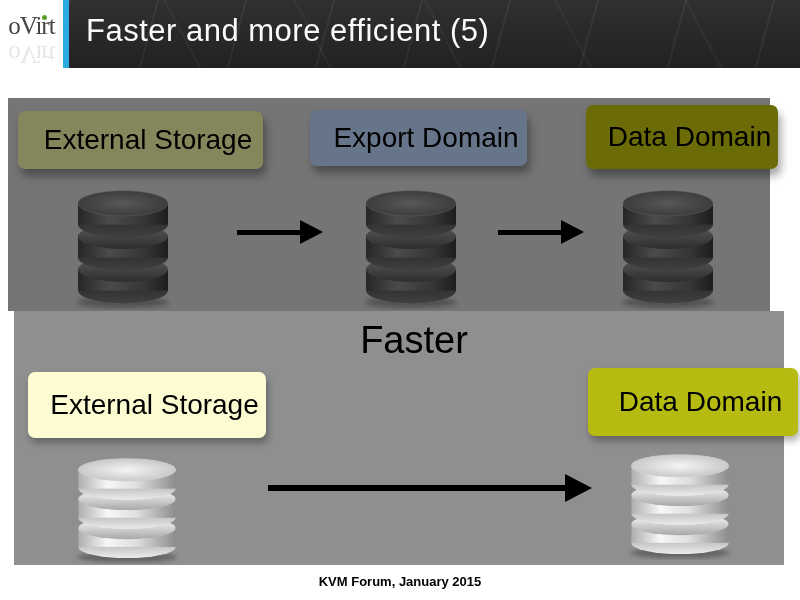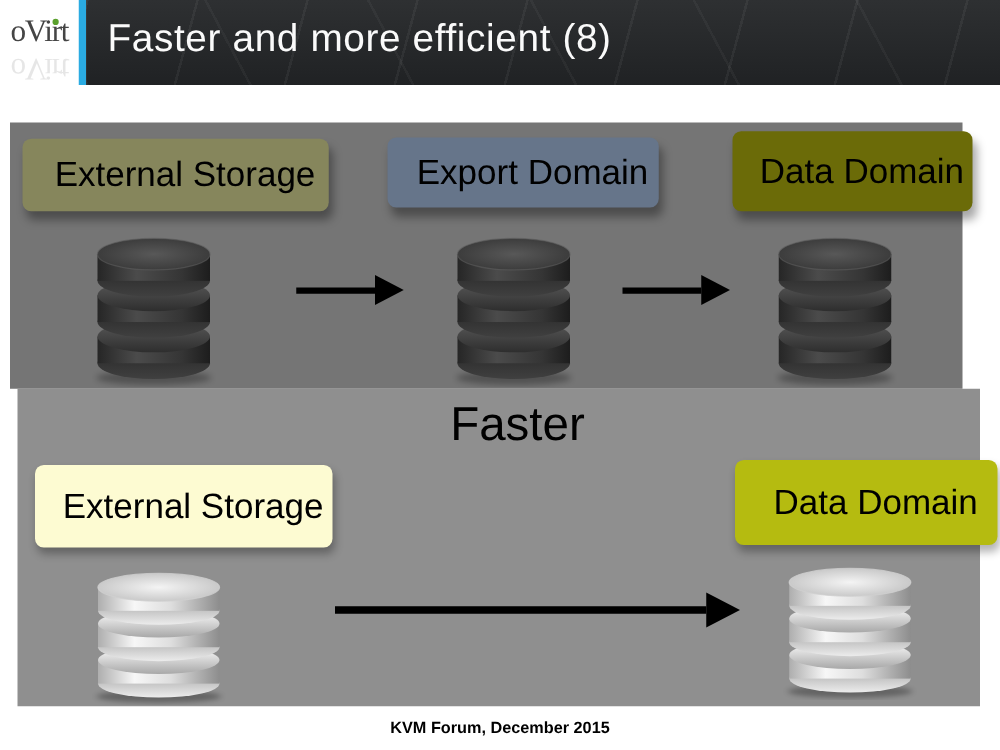--- a/index.html
+++ b/index.html
@@ -155,21 +155,21 @@
 <div class="slide">
 
   <header class="topbar">
     <div class="logo-box">
       <span class="logo-text">oVirt</span>
       <span class="logo-dot"></span>
       <span class="logo-reflection">oVirt</span>
     </div>
     <div class="accent"></div>
     <div class="bar">
-      <h1>Faster and more efficient (8)</h1>
+      <h1>Faster and more efficient (5)</h1>
     </div>
   </header>
 
   <section class="panel panel-top">
     <div class="node node-ext-top">External Storage</div>
     <div class="node node-exp">Export Domain</div>
     <div class="node node-data-top">Data Domain</div>
 
     <svg class="db db-a" viewBox="0 0 100 132" preserveAspectRatio="none">
         <use href="#db-dark" xlink:href="#db-dark"></use>
@@ -204,16 +204,16 @@
         <use href="#db-silver" xlink:href="#db-silver"></use>
       </svg>
 
     <div class="arrow arrow-long">
       <span class="shaft"></span>
       <span class="head"></span>
     </div>
   </section>
 
   <footer class="footer">
-    <span>KVM Forum, December 2015</span>
+    <span>KVM Forum, January 2015</span>
   </footer>
 
 </div>
 
 </body></html>

